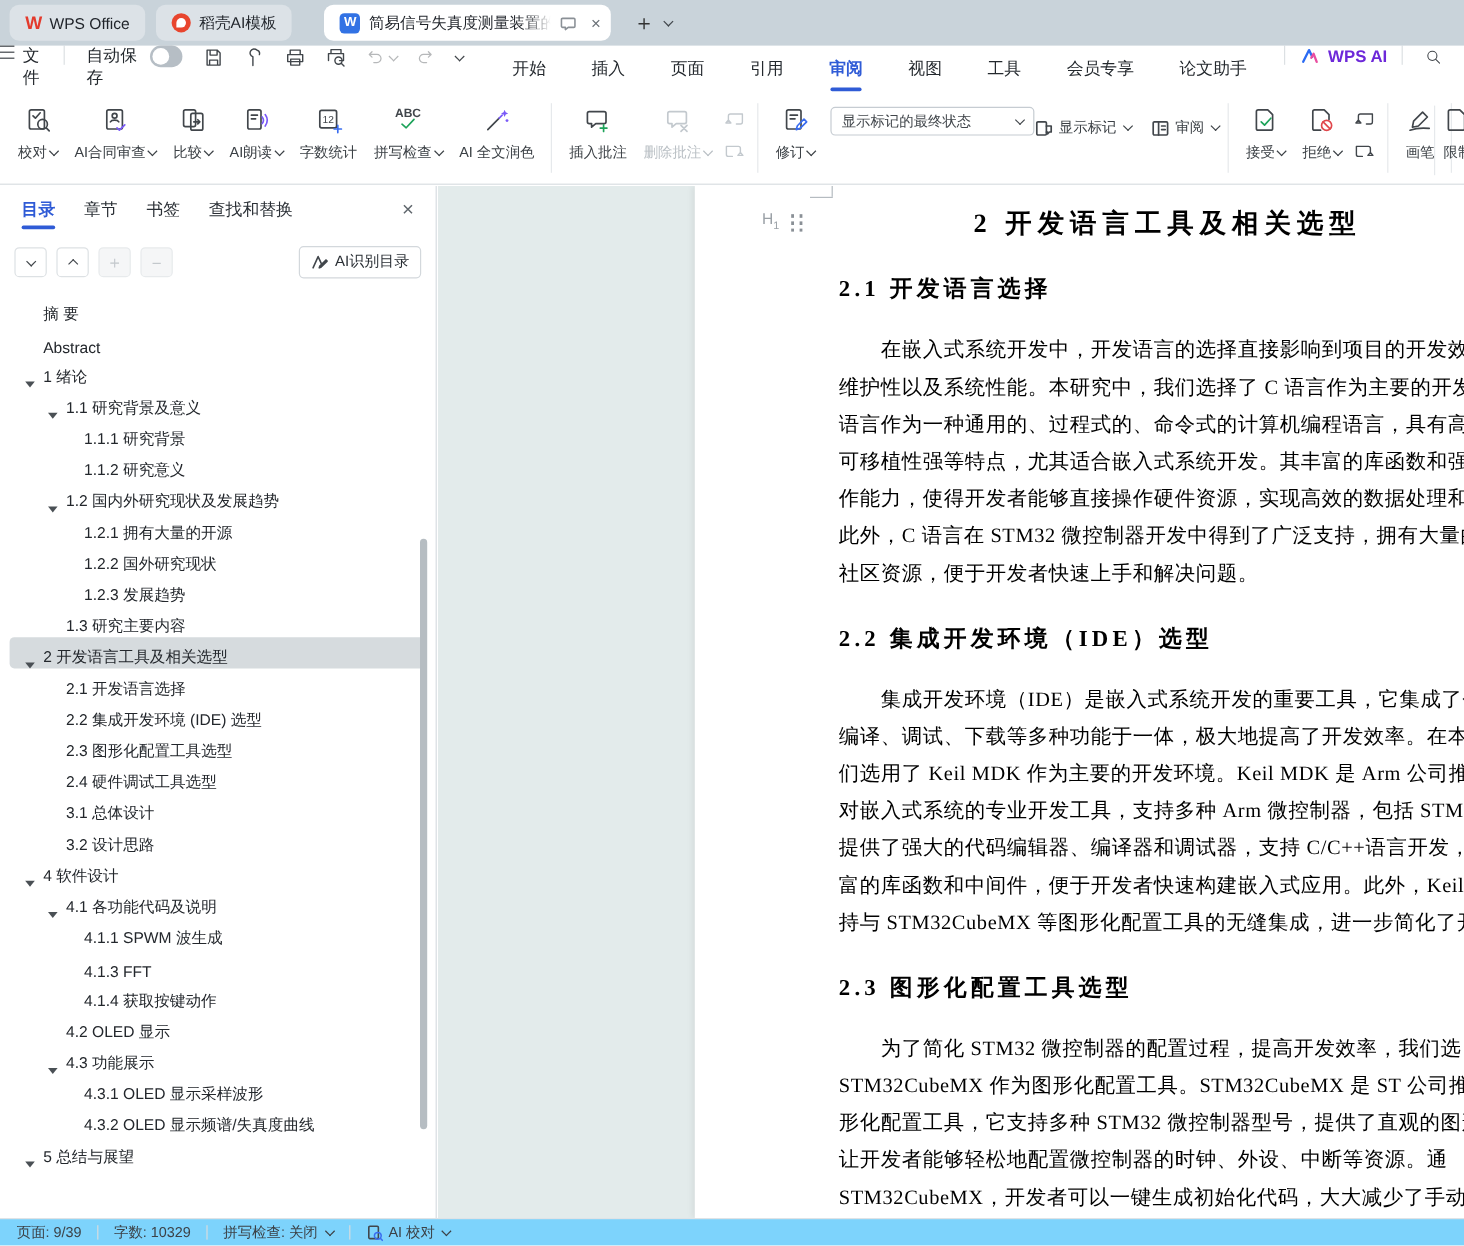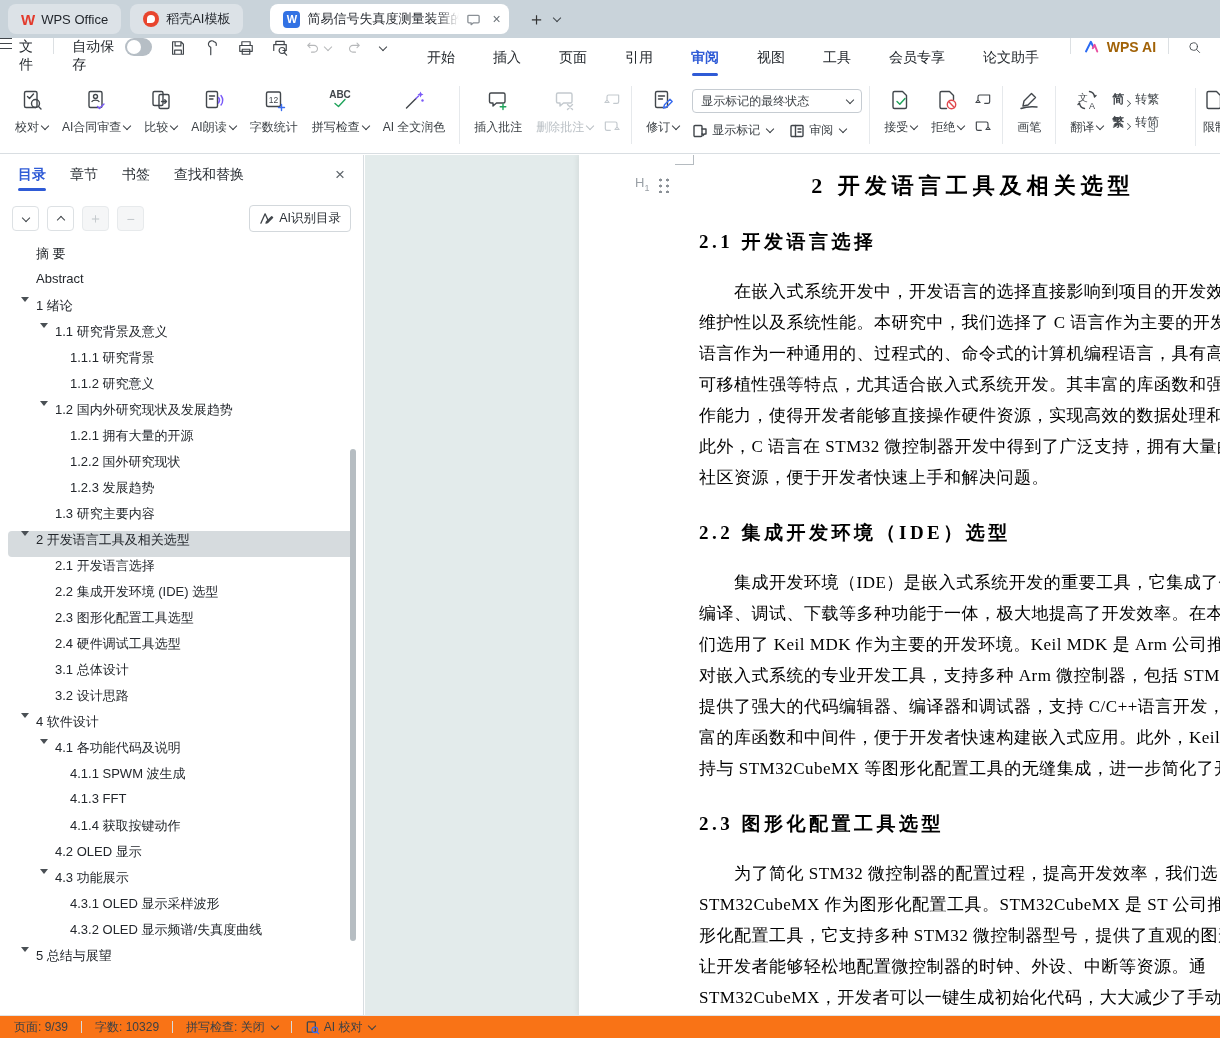--- a/index.html
+++ b/index.html
@@ -27,31 +27,31 @@
   .hamb::after{content:"";position:absolute;left:0;top:3.6px;width:100%;height:1.6px;background:#41464b}
   .vdiv{width:1px;height:16px;background:#dce0e3;margin:0 12px}
   .toggle{width:34px;height:18px;border-radius:9px;background:#b6bec5;position:relative;margin-left:8px}
   .toggle::after{content:"";position:absolute;left:2px;top:2px;width:14px;height:14px;border-radius:50%;background:#fff}
   .qicons{display:flex;align-items:center;gap:14px;margin-left:16px;color:#41464b}
   .qicons .dis{opacity:.38}
   .menu-items{display:flex;align-items:center;margin-left:22px;gap:0}
   .mitem{padding:0 19px;height:40px;display:flex;align-items:center;position:relative;color:#24292e;white-space:nowrap}
   .mitem.active{color:#2f5bd6;font-weight:bold}
   .mitem.active::after{content:"";position:absolute;left:50%;transform:translateX(-50%);bottom:2px;width:26px;height:3px;border-radius:2px;background:#2f5bd6}
-  .wpsai{display:flex;align-items:center;gap:6px;font-weight:bold;color:#a16207;white-space:nowrap}
+  .wpsai{display:flex;align-items:center;gap:6px;font-weight:bold;color:#6d28d9;white-space:nowrap}
 
   
   .ribbon{height:76px;background:#fff;border-bottom:1px solid #d9dee2;display:flex;align-items:flex-start;padding:6px 0 0 8px;position:relative}
   .rbtn{display:flex;flex-direction:column;align-items:center;justify-content:flex-start;padding:4px 7px 0;border-radius:4px;font-size:12px;color:#3b4045;gap:7px;white-space:nowrap}
   .rbtn .lab{display:flex;align-items:center}
   .rbtn.disabled{color:#b9bfc4}
   .rbtn.disabled .ic{stroke:#c3c9ce}
   .rdiv{width:1px;height:58px;background:#e6e9ec;margin:2px 7px 0;flex:0 0 auto}
   .navcol{display:flex;flex-direction:column;gap:7px;padding-top:6px;margin:0 2px}
-  .trackcol{display:flex;flex-direction:column;padding-top:5px;margin-left:6px}
+  .trackcol{display:flex;padding-top:5px;margin-left:6px}
   .combo{width:170px;height:24px;border:1px solid #c6ccd2;border-radius:4px;font-size:12px;color:#41464b;display:flex;align-items:center;justify-content:space-between;padding:0 8px;background:#fff}
   .smallrow{display:flex;gap:16px;margin-top:9px;font-size:12px;align-items:center;color:#3b4045}
   .sbtn{display:flex;align-items:center;gap:4px;white-space:nowrap}
   .convcol{display:flex;flex-direction:column;gap:6px;padding-top:7px;font-size:12px;color:#3b4045;margin-left:2px}
   .convrow{display:flex;align-items:center;gap:4px;white-space:nowrap}
   .cjkic{font-size:12px;font-weight:bold;color:#41464b;position:relative;padding-right:7px}
   .cjkic::after{content:"";position:absolute;right:0;bottom:1px;width:6px;height:6px;border-right:1.2px solid #41464b;border-bottom:1.2px solid #41464b;transform:rotate(-45deg) scale(.7)}
   .launcher{position:absolute;right:4px;bottom:4px;width:8px;height:8px;border-right:1.2px solid #8a9096;border-bottom:1.2px solid #8a9096}
   .launcher::after{content:"";position:absolute;right:1px;bottom:1px;width:5px;height:1.2px;background:#8a9096;transform:rotate(45deg);transform-origin:right bottom}
   .tgroup{position:relative;display:flex}
@@ -62,21 +62,21 @@
   .s-tabs{display:flex;align-items:center;height:40px;padding:0 18px;font-size:14px;gap:24px;color:#2a2f35}
   .s-tab{position:relative;height:40px;display:flex;align-items:center;white-space:nowrap}
   .s-tab.active{color:#2f5bd6;font-weight:bold}
   .s-tab.active::after{content:"";position:absolute;left:0;bottom:4px;width:28px;height:3px;border-radius:2px;background:#2f5bd6}
   .s-close{margin-left:auto;font-size:17px;color:#5f666c}
   .s-controls{display:flex;align-items:center;padding:10px 12px 0;gap:8px}
   .ctl{width:27px;height:25px;border:1px solid #dde1e4;border-radius:4px;display:flex;align-items:center;justify-content:center;color:#41464b;background:#fff;font-size:12px}
   .ctl.disabled{color:#c3c8cc;background:#f5f6f7;border-color:#e7eaec;font-size:14px}
   .ai-btn{margin-left:auto;height:27px;border:1px solid #d3d8dc;border-radius:4px;display:flex;align-items:center;gap:5px;padding:0 9px;font-size:12.5px;color:#2a2f35;background:#fff;white-space:nowrap}
   .toc{position:absolute;top:90px;left:0;right:0;bottom:0;overflow:hidden;font-size:13px;color:#23272c}
-  .toc-row{height:26px;display:flex;align-items:flex-start;position:relative;margin:0 8px;border-radius:4px;white-space:nowrap}
+  .toc-row{height:26px;display:flex;align-items:flex-end;position:relative;margin:0 8px;border-radius:4px;white-space:nowrap}
   .toc-row.lv1{padding-left:28px}
   .toc-row.lv2{padding-left:47px}
   .toc-row.lv3{padding-left:62px}
   .toc-row.selected{background:#d6dbde}
   .tarrow{position:absolute;width:0;height:0;border-left:4px solid transparent;border-right:4px solid transparent;border-top:5px solid #4a5055}
   .lv1 .tarrow{left:13px}
   .lv2 .tarrow{left:32px}
   .sb-thumb{position:absolute;left:350px;top:294px;width:6px;height:492px;border-radius:3px;background:#b6bdc2}
 
   .canvas{position:absolute;left:365px;top:155px;right:0;bottom:23px;background:#e3ebeb;overflow:hidden}
@@ -89,21 +89,21 @@
   .h1badge sub{font-size:9px}
   .dots{position:absolute;left:-42px;top:22px;width:14px;height:16px;
     background-image:radial-gradient(circle,#8a9096 1.4px,transparent 1.6px);
     background-size:7px 6px}
   .h1{text-align:center;font-size:22px;font-weight:bold;letter-spacing:5px;padding:15px 0 0 16px;white-space:nowrap;line-height:32px}
   .h2{font-size:19px;font-weight:bold;letter-spacing:3.5px;margin:27px 0 21px;white-space:nowrap;line-height:26px}
   .dline{font-size:17px;line-height:31px;white-space:nowrap;letter-spacing:.5px}
   .dline.ind{text-indent:35px}
 
   
-  .statusbar{position:absolute;left:0;bottom:0;width:100%;height:23px;background:#f97316;border-top:1px solid #dfe3e6;display:flex;align-items:center;font-size:12px;color:#3c4146;padding-left:14px}
+  .statusbar{position:absolute;left:0;bottom:0;width:100%;height:23px;background:#7dd3fc;border-top:1px solid #dfe3e6;display:flex;align-items:center;font-size:12px;color:#3c4146;padding-left:14px}
   .sdiv{width:1px;height:12px;background:#d7dbde;margin:0 13px}
   .sitem{display:flex;align-items:center;gap:4px;white-space:nowrap}
 </style>
 </head>
 <body>
 
 <div class="titlebar">
   <div class="ttab">
     <span class="wlogo">W</span>
     <span>WPS Office</span>

